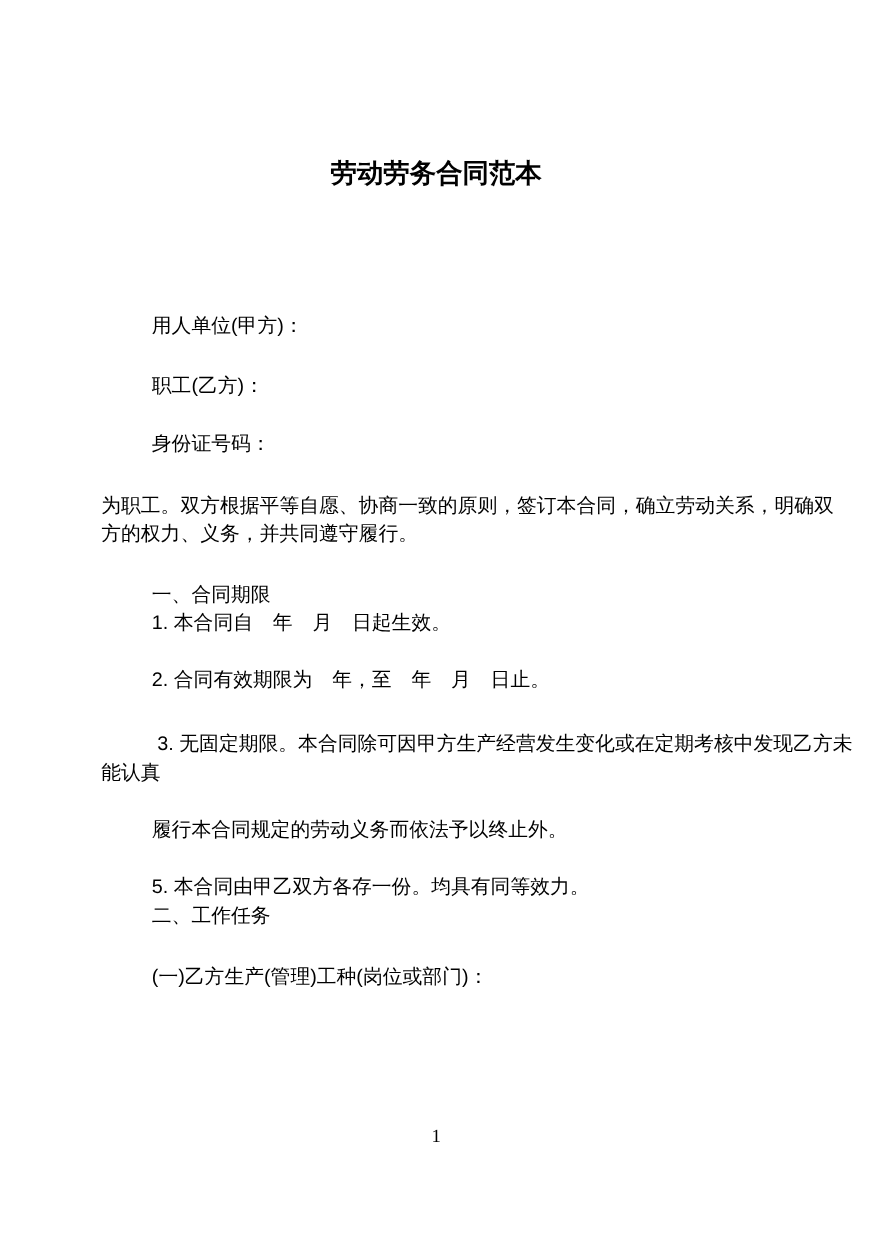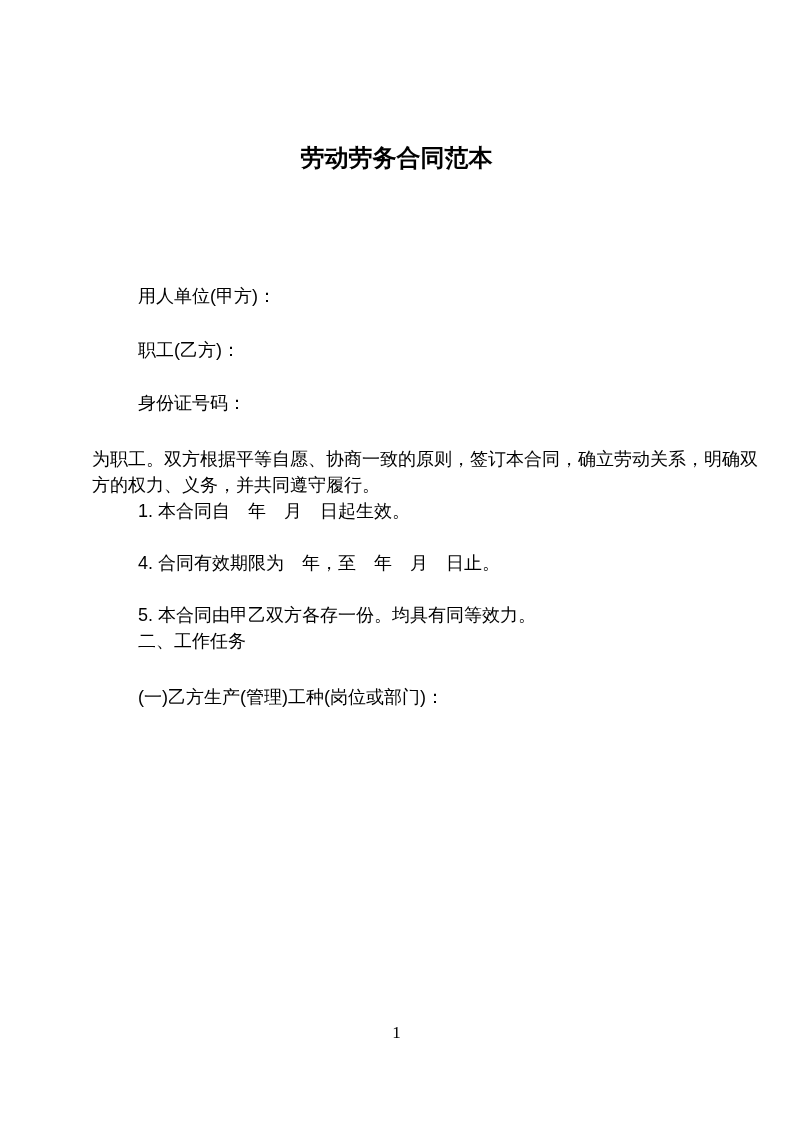--- a/index.html
+++ b/index.html
@@ -62,30 +62,40 @@
 
   <div class="para" style="margin-top:27px;">
     <span class="line indent">身份证号码：</span>
   </div>
 
   <div class="para" style="margin-top:30px;">
     <span class="line">为职工。双方根据平等自愿、协商一致的原则，签订本合同，确立劳动关系，明确双</span>
     <span class="line">方的权力、义务，并共同遵守履行。</span>
   </div>
 
+  <div class="para" style="margin-top:29px;">
+    <span class="line indent">一、合同期限</span>
+  </div>
 
   <div class="para" style="">
     <span class="line indent">1. 本合同自　年　月　日起生效。</span>
   </div>
 
   <div class="para" style="margin-top:26px;">
-    <span class="line indent">4. 合同有效期限为　年，至　年　月　日止。</span>
+    <span class="line indent">2. 合同有效期限为　年，至　年　月　日止。</span>
   </div>
 
+  <div class="para" style="margin-top:32px;">
+    <span class="line indent"> 3. 无固定期限。本合同除可因甲方生产经营发生变化或在定期考核中发现乙方未</span>
+    <span class="line">能认真</span>
+  </div>
 
+  <div class="para" style="margin-top:26px;">
+    <span class="line indent">履行本合同规定的劳动义务而依法予以终止外。</span>
+  </div>
 
   <div class="para" style="margin-top:26px;">
     <span class="line indent">5. 本合同由甲乙双方各存一份。均具有同等效力。</span>
   </div>
 
   <div class="para" style="">
     <span class="line indent">二、工作任务</span>
   </div>
 
   <div class="para" style="margin-top:30px;">

